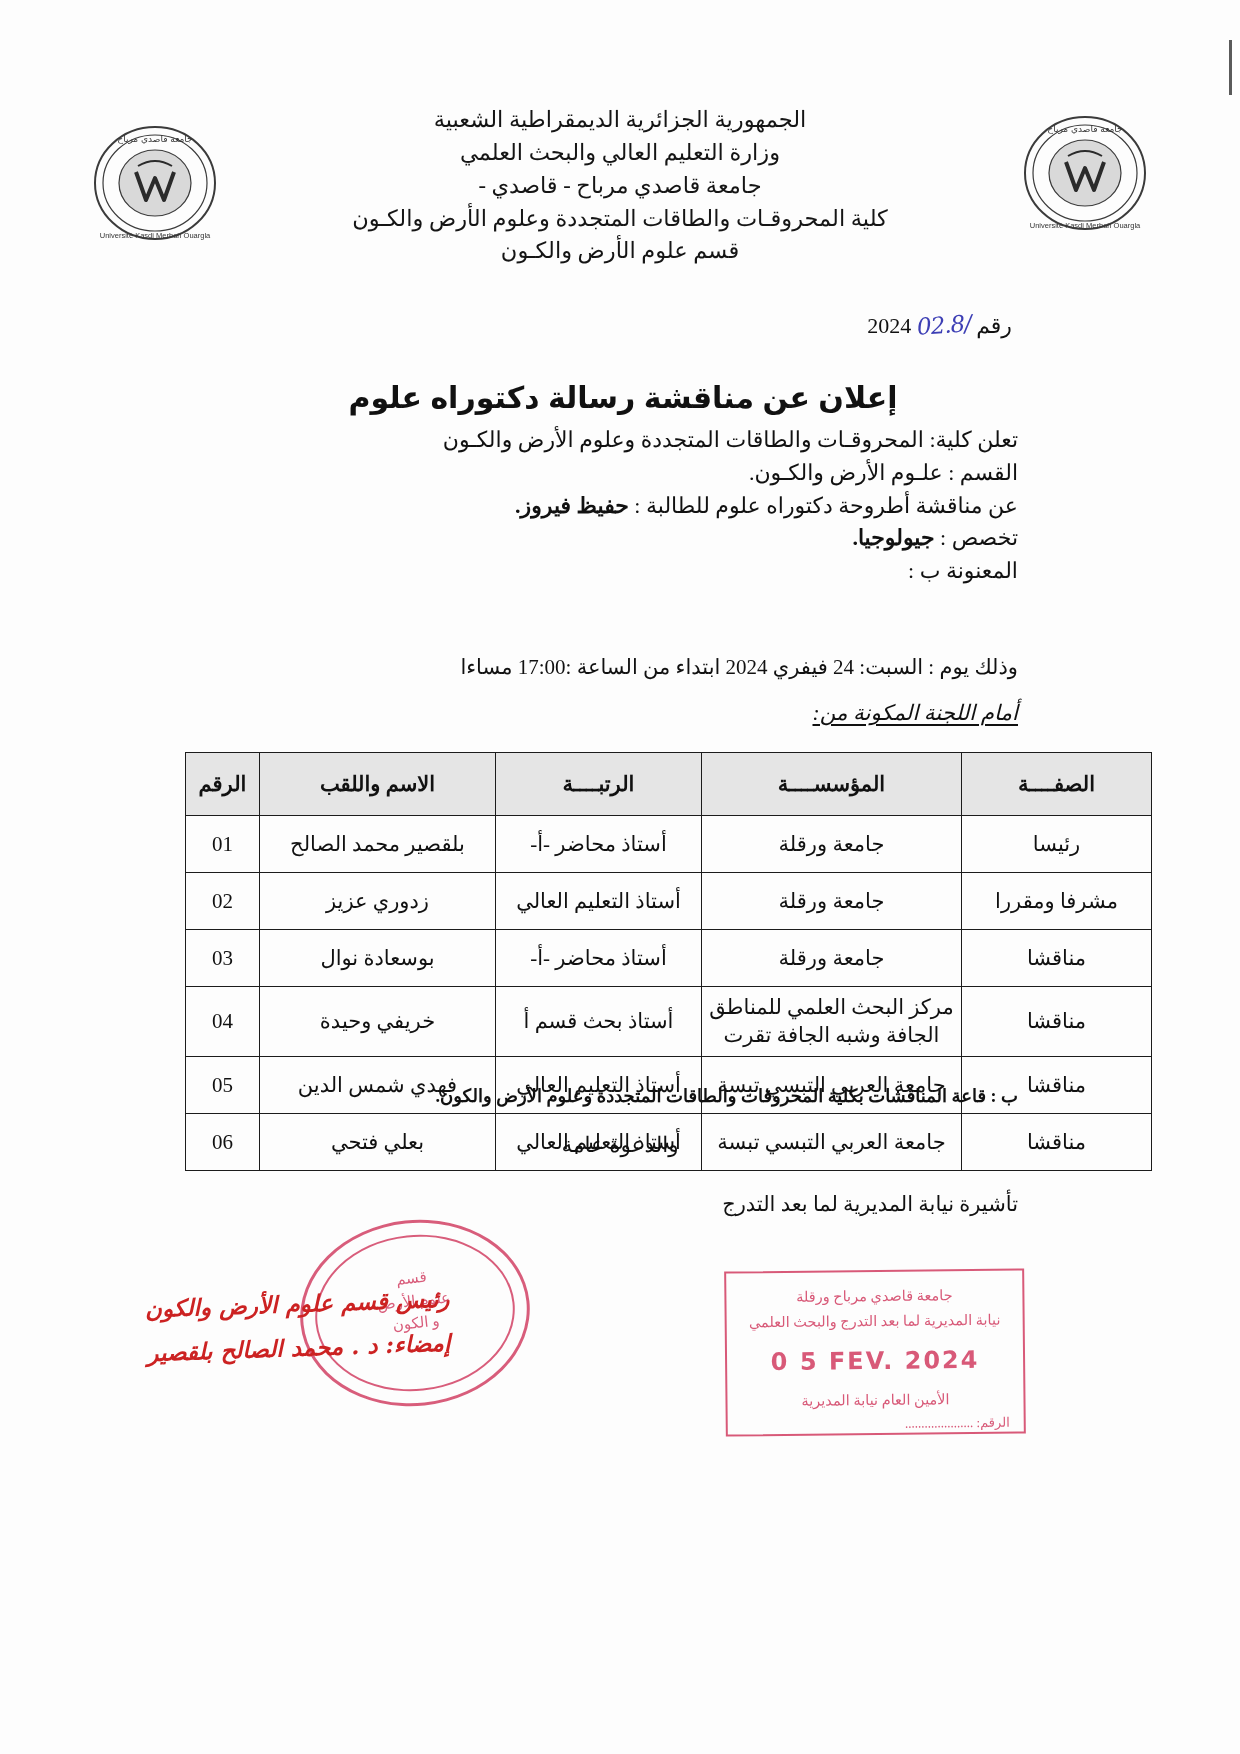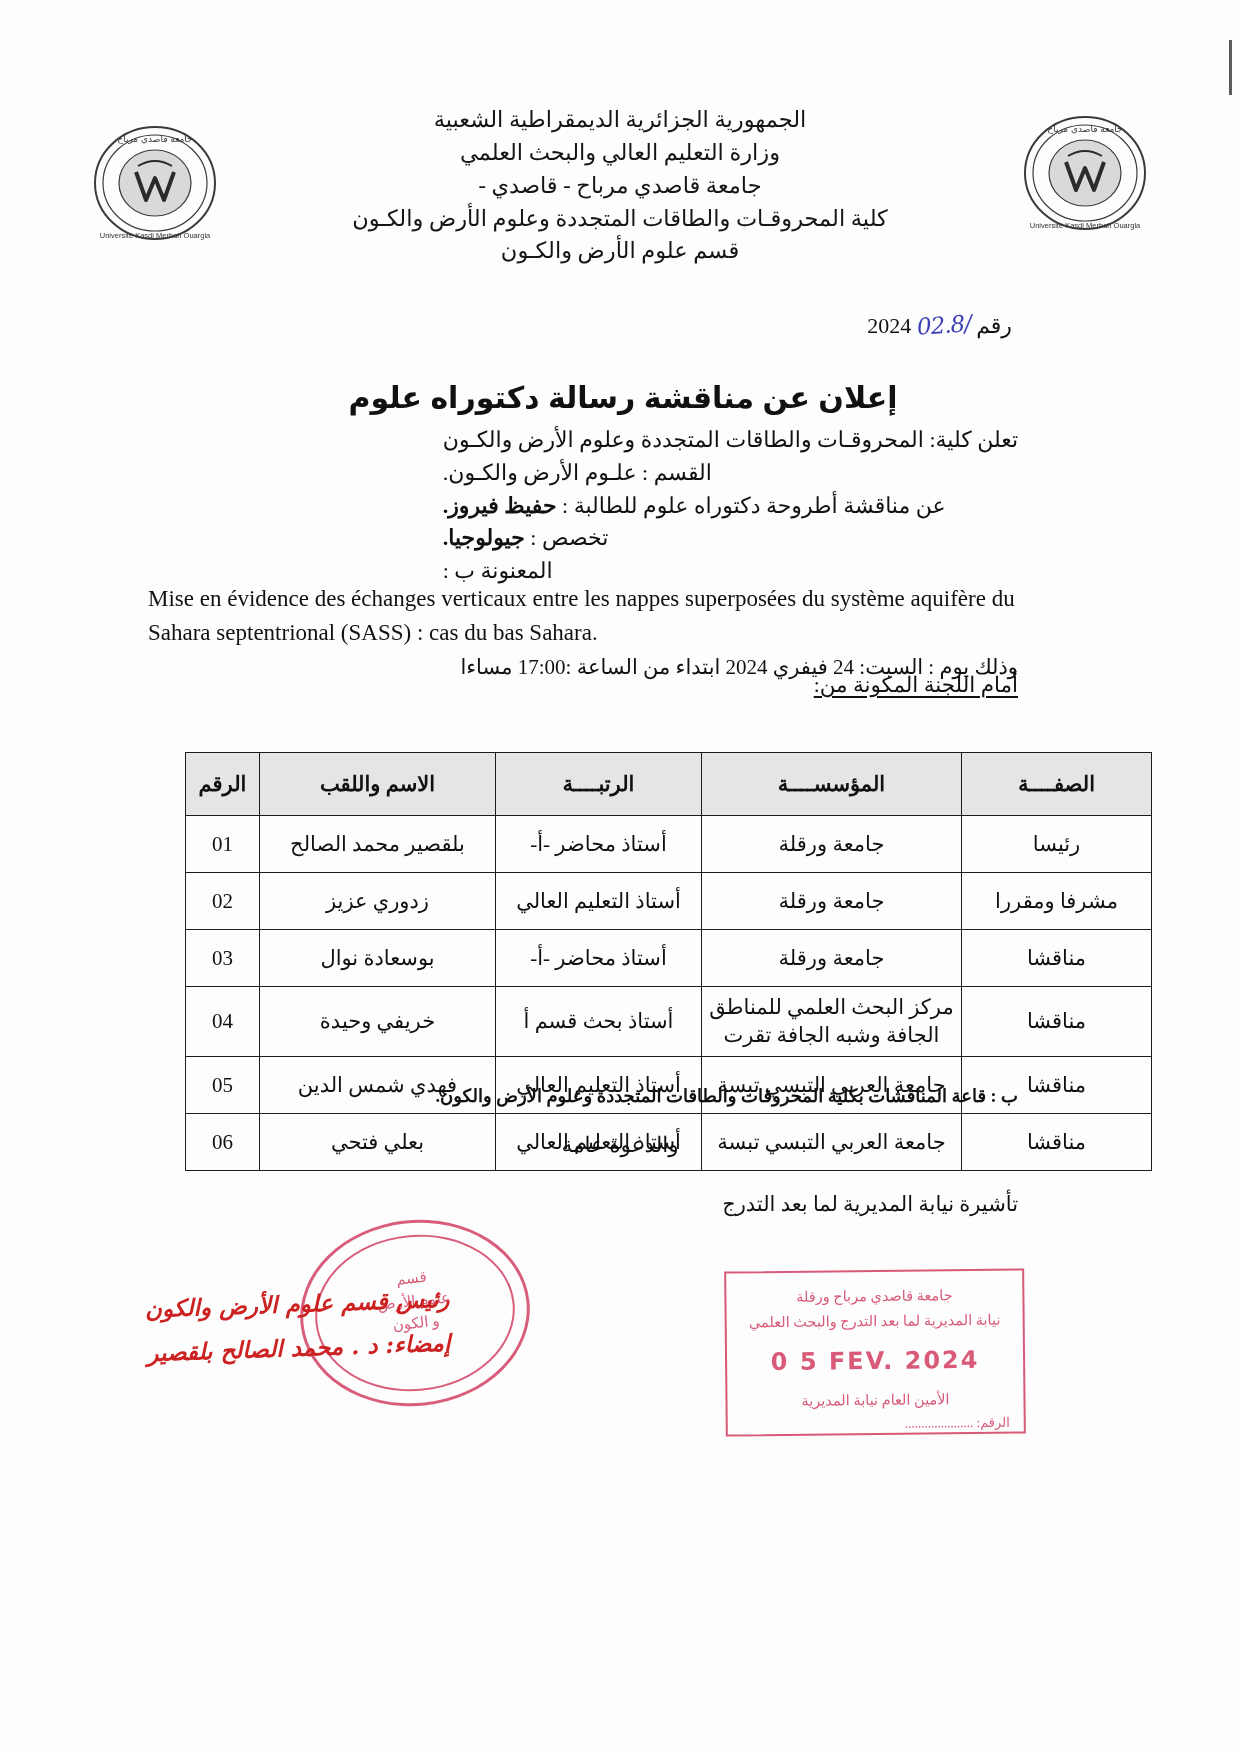--- a/index.html
+++ b/index.html
@@ -87,21 +87,21 @@
     font-family: "Liberation Sans", "DejaVu Sans", sans-serif;
     letter-spacing: 0px;
     padding-left: 6px;
   }
 
   
   .body-block {
     position: absolute;
     top: 424px;
     right: 222px;
-    text-align: left;
+    text-align: right;
     direction: rtl;
   }
   .body-block .bl {
     font-size: 22px;
     line-height: 1.49;
     white-space: nowrap;
   }
   .body-block .bl b { font-weight: bold; }
 
   
@@ -123,26 +123,27 @@
     top: 655px;
     right: 222px;
     direction: rtl;
     font-size: 21px;
     white-space: nowrap;
   }
 
   
   .committee-intro {
     position: absolute;
-    top: 672px;
+    top: 700px;
     right: 222px;
     direction: rtl;
     font-size: 21.5px;
     text-decoration: underline;
     text-underline-offset: 4px;
+    font-style: italic;
   }
 
   
   table.jury {
     position: absolute;
     top: 752px;
     right: 88px;
     width: 966px;
     border-collapse: collapse;
     direction: rtl;
@@ -354,21 +355,20 @@
     <div class="bl">القسم : علـوم الأرض والكـون.</div>
     <div class="bl">
       <span>عن مناقشة أطروحة دكتوراه علوم  للطالبة : </span><b>حفيظ فيروز.</b>
     </div>
     <div class="bl">
       <span>تخصص : </span><b>جيولوجيا.</b>
     </div>
     <div class="bl">المعنونة ب :</div>
   </div>
 
-  <div class="fr-title">Mise en évidence des échanges verticaux entre les nappes superposées du système aquifère du Sahara septentrional (SASS) : cas du bas Sahara.</div>
 
   <div class="date-line">وذلك يوم : السبت: 24 فيفري  2024  ابتداء من الساعة :17:00 مساءا</div>
 
   <div class="committee-intro">أمام اللجنة المكونة من:</div>
 
   <table class="jury">
     <colgroup>
       <col class="col-role">
         <col class="col-inst">
         <col class="col-rank">

